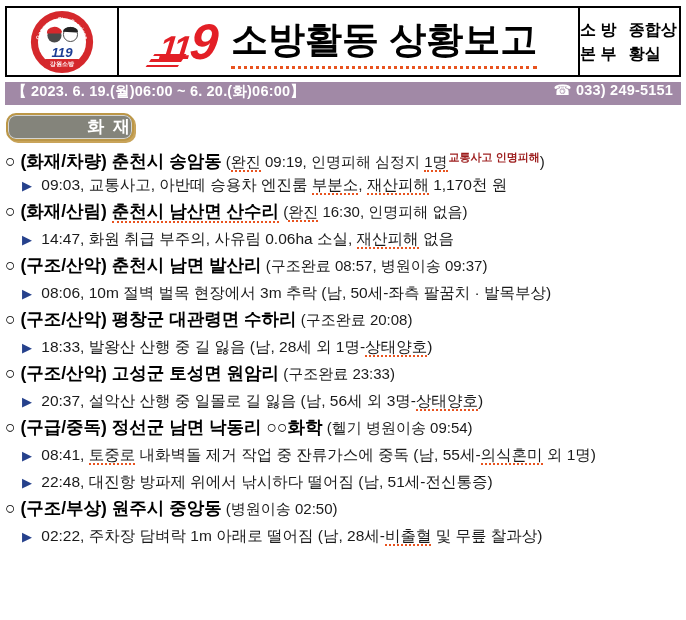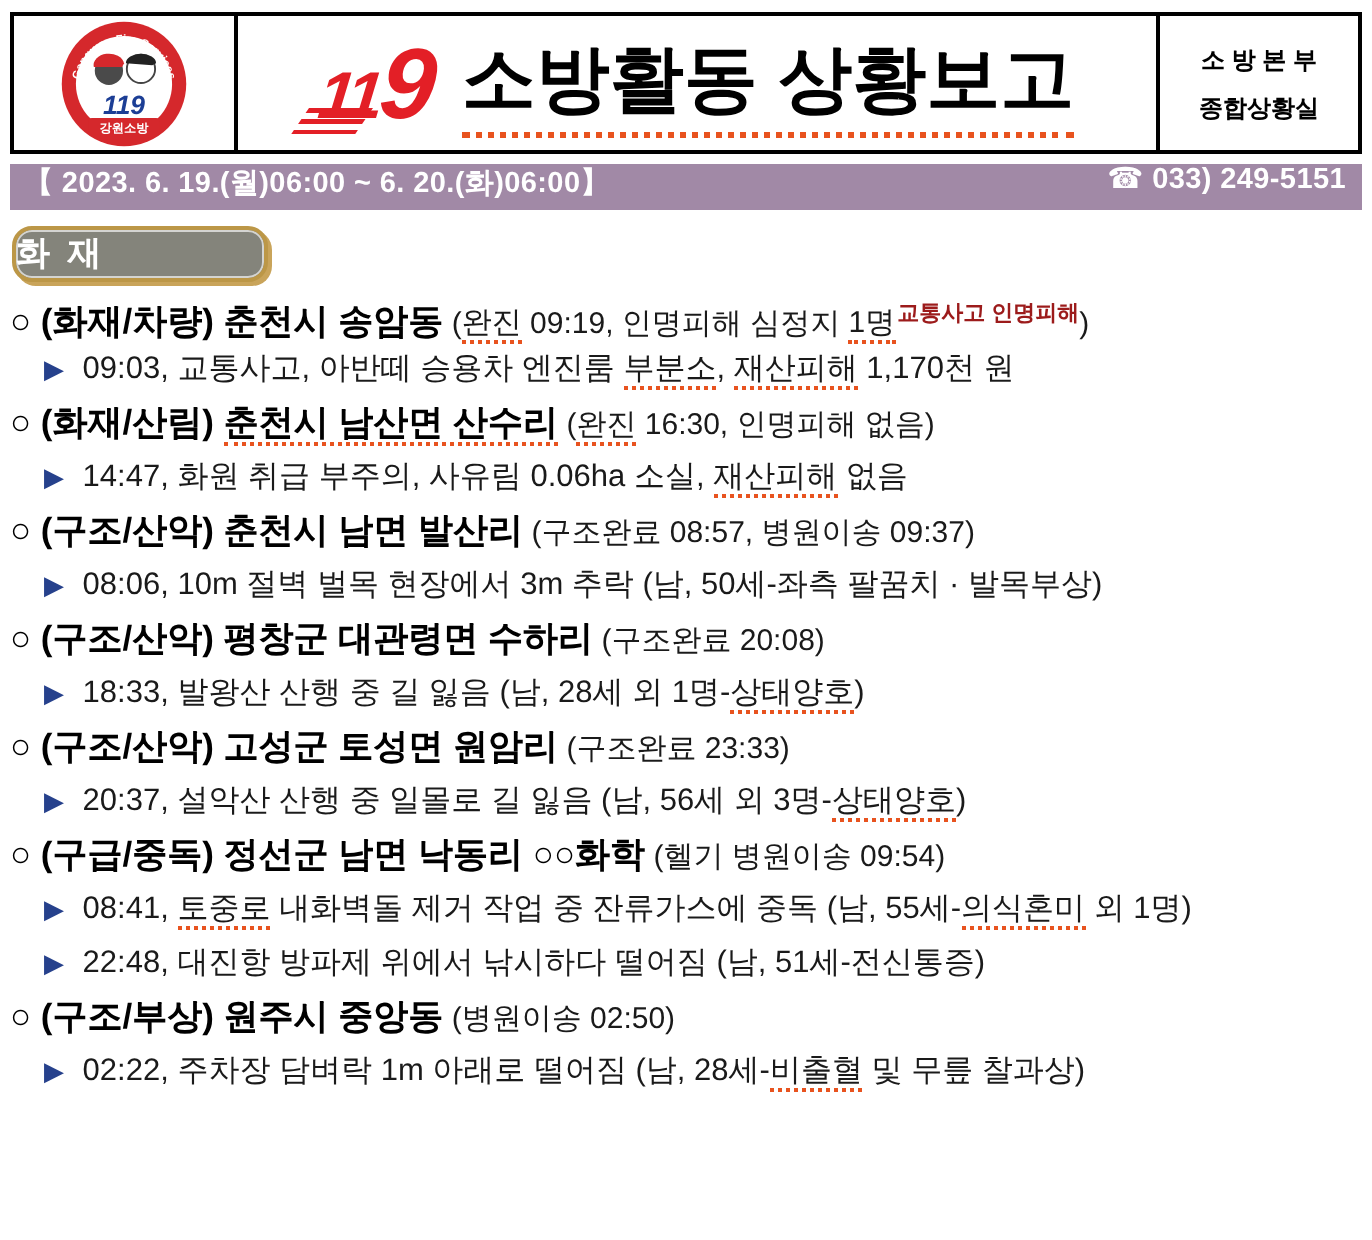--- a/index.html
+++ b/index.html
@@ -5,40 +5,40 @@
   * { margin:0; padding:0; box-sizing:border-box; }
   html,body { background:#fff; }
   body { width:686px; height:620px; font-family:"Liberation Sans","DejaVu Sans",sans-serif; overflow:hidden; }
   .page { width:686px; height:620px; padding:6px 5px 0 5px; background:#fff; }
 
   
   .header { height:71px; border:2px solid #000; display:flex; align-items:stretch; }
   .cell { display:flex; align-items:center; justify-content:center; }
   .logo-cell { width:112px; border-right:2px solid #000; }
   .title-cell { flex:1; border-right:2px solid #000; gap:6px; }
-  .office-cell { width:99px; flex-direction:column; font-size:12px; font-weight:600; line-height:24px; color:#000; }
+  .office-cell { width:99px; flex-direction:row; font-size:16px; font-weight:600; line-height:24px; color:#000; }
 
   
   .t119 { position:relative; display:inline-block; font-style:italic; font-weight:900; color:#e31f26; margin:0 8px 0 0; transform:skewX(-6deg); }
   .t119 .bars { position:absolute; left:-8px; bottom:4px; width:32px; height:13px;
     background:repeating-linear-gradient(180deg,#e31f26 0 2.5px, transparent 2.5px 5.5px);
     transform:skewX(-30deg); }
   .t119 .n11 { font-size:33px; letter-spacing:-2px; }
   .t119 .n9  { font-size:50px; letter-spacing:-1px; }
 
   .doc-title { font-size:37px; font-weight:800; color:#000; white-space:nowrap;
     border-bottom:3px dotted #e8531f; padding-bottom:1px; }
 
   
   .period-bar { margin-top:5px; height:23px; background:#a189a6; color:#fff;
     display:flex; justify-content:space-between; 
     padding:0 8px 0 7px; font-size:14.5px; font-weight:700; letter-spacing:.2px; }
 
   
-  .sec-btn { display:inline-block; margin:8px 0 3px 1px; width:128px; text-align:left;
+  .sec-btn { display:inline-block; margin:8px 0 3px 1px; width:128px; text-align:right;
     background:#84847b; color:#fff; font-weight:800; font-size:17px; letter-spacing:2px;
     line-height:20px; padding:2px 0; border:2px solid #bc9747; border-radius:10px;
     box-shadow:2px 2px 0 #c9a45a, inset 0 0 0 1px rgba(255,255,255,.65); }
   .sec-btn2 { width:152px; letter-spacing:1px; }
 
   
   .line { height:27px; line-height:27px; white-space:nowrap; }
   .detail { padding-left:17px; }
   .hb { font-weight:800; font-size:17.5px; color:#000;text-align:center; }
   .hn { font-size:15px; color:#1a1a1a; }

